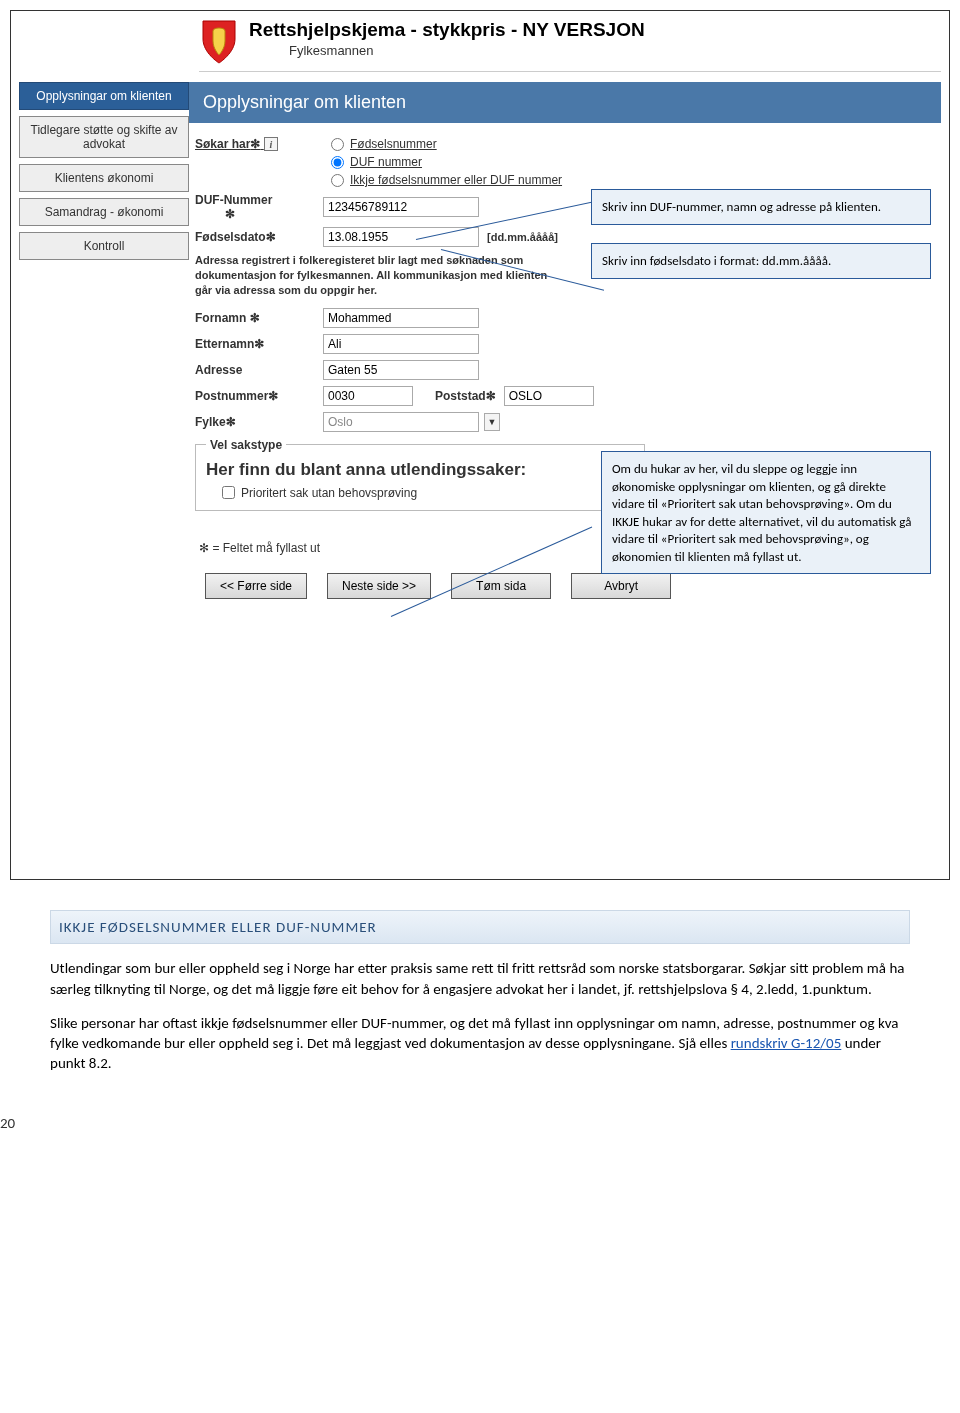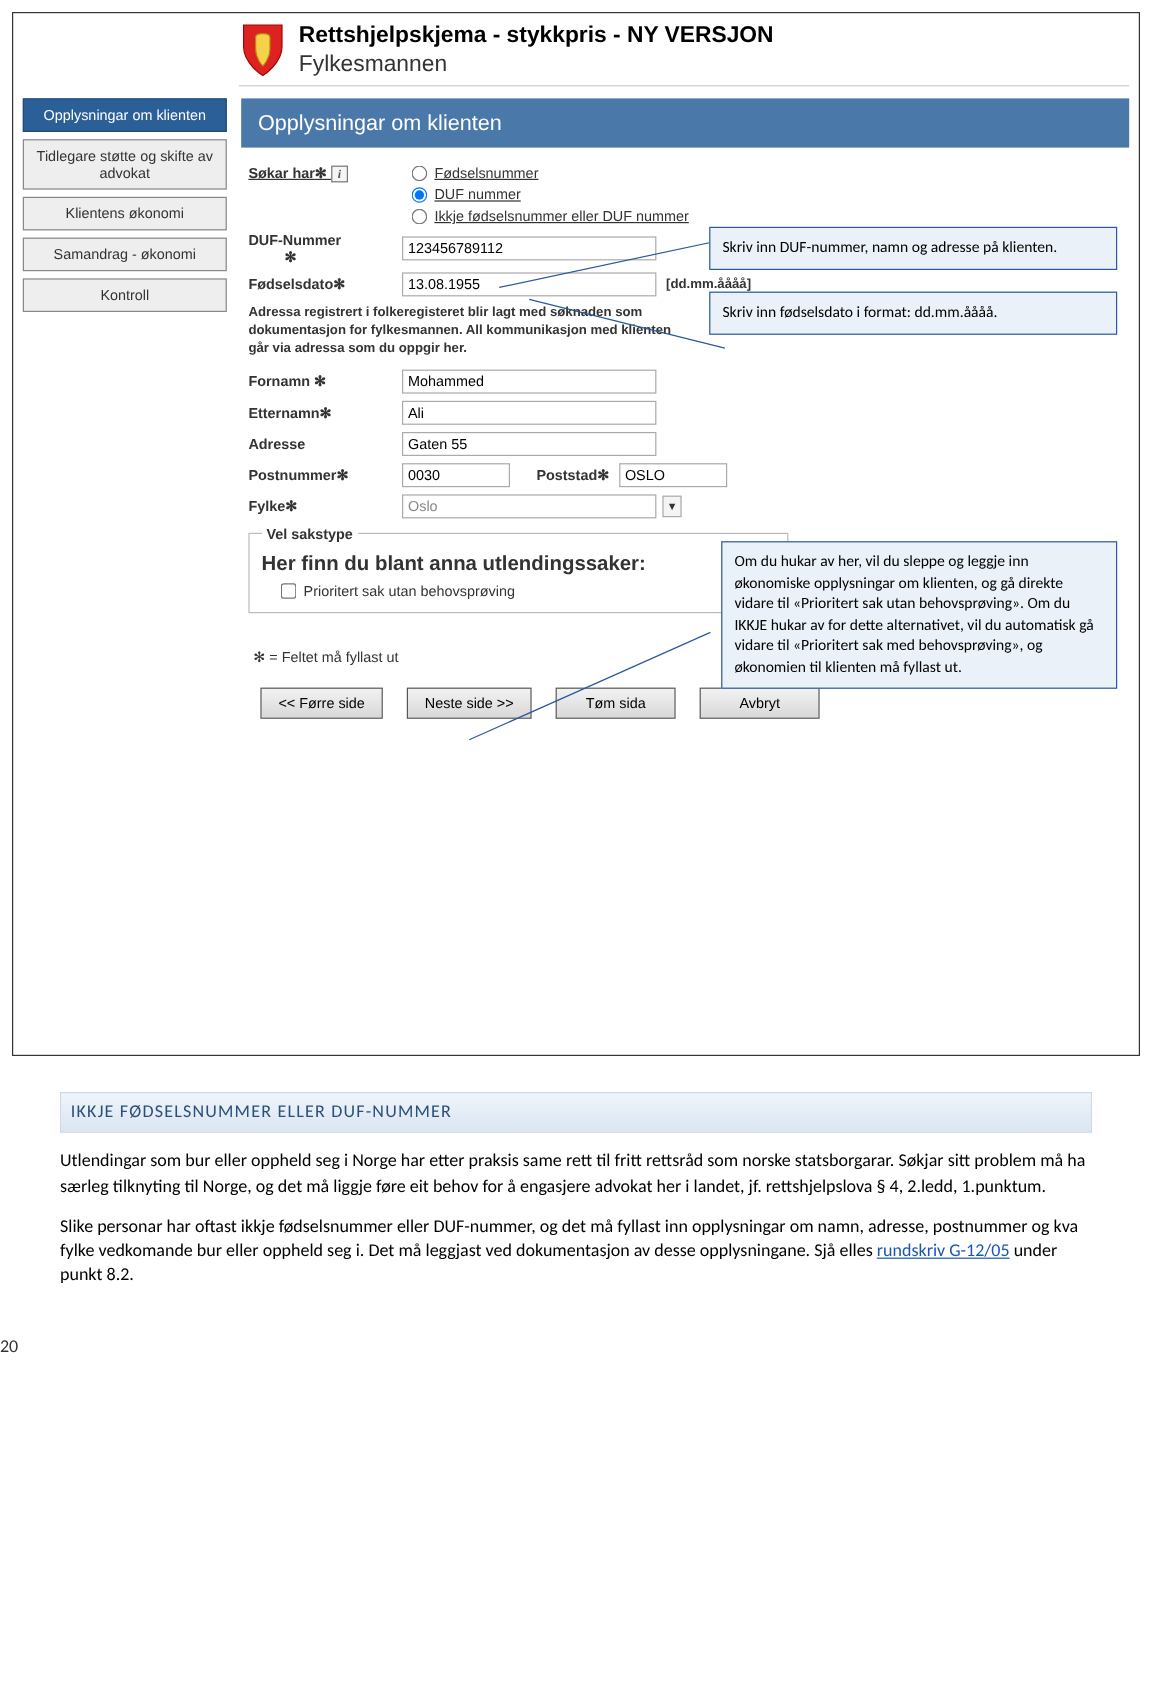--- a/index.html
+++ b/index.html
@@ -26,22 +26,22 @@
     margin-bottom: 10px;
     border-bottom: 1px solid #ccc;
     padding-bottom: 6px;
   }
   .crest {
     width: 40px; height: 46px;
   }
   .title-block h1 {
     font-size: 19px; font-weight: bold; color: #000;
   }
-  .title-block .subtitle { font-size: 19px; margin-top: 2px; }
-  .layout { display: flex; gap: 12px; }
+  .title-block .subtitle { font-size: 13px; margin-top: 2px; margin-left: 40px; }
+  .layout { display: flex; }
   .sidebar { width: 170px; display: flex; flex-direction: column; gap: 6px; }
   .sidebar-item {
     border: 1px solid #888;
     background: #eee;
     padding: 6px 4px;
     text-align: center;
     font-size: 12px;
     cursor: pointer;
   }
   .sidebar-item.active {
@@ -70,21 +70,21 @@
     font-size: 10px; text-align: center; line-height: 13px;
     font-weight: bold; font-family: Georgia, serif; font-style: italic;
     color: #555;
   }
   input[type=text] {
     border: 1px solid #aaa;
     padding: 2px 4px;
     font-size: 12px;
     height: 20px;
   }
-  .w-mid { width: 212px; }
+  .w-mid { width: 156px; }
   .w-small { width: 90px; }
   .hint { font-weight: bold; font-size: 11px; }
   .note-block {
     font-weight: bold;
     font-size: 11px;
     line-height: 1.35;
     margin: 6px 0 10px 0;
     max-width: 360px;
   }
   fieldset.vel {

